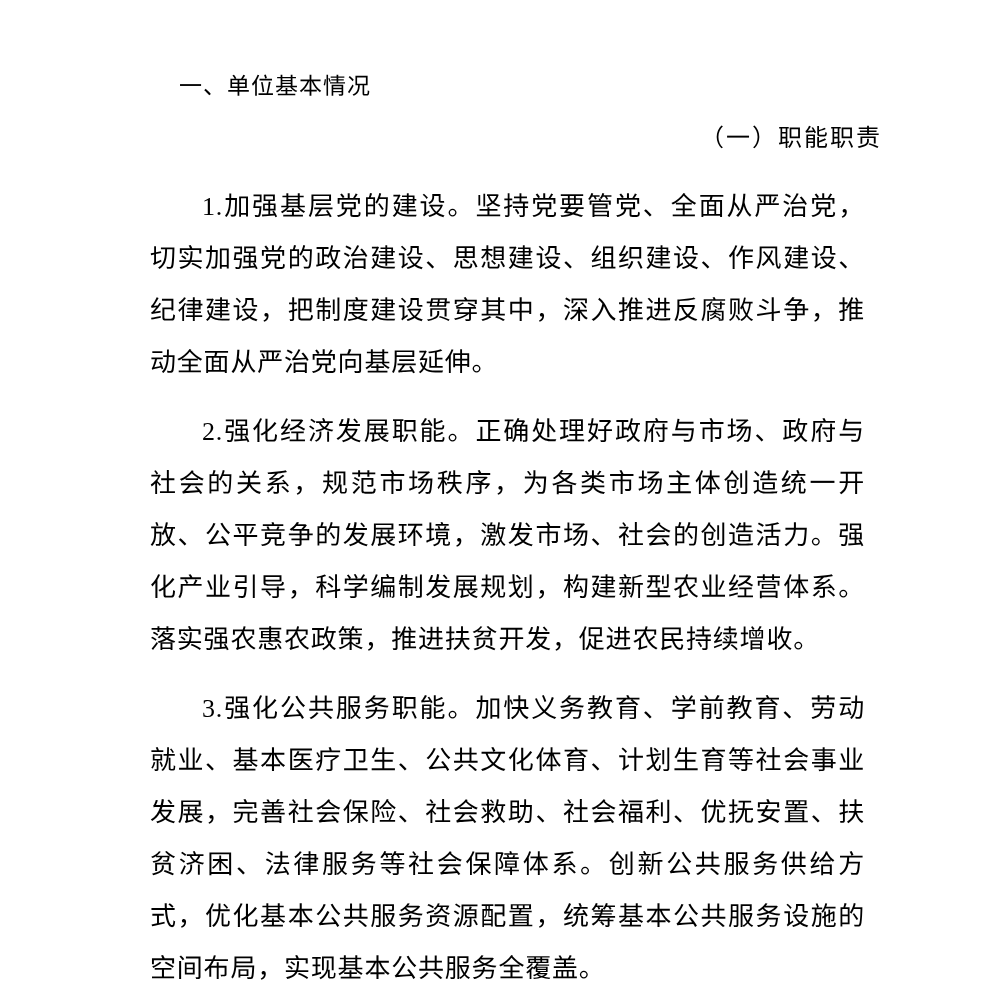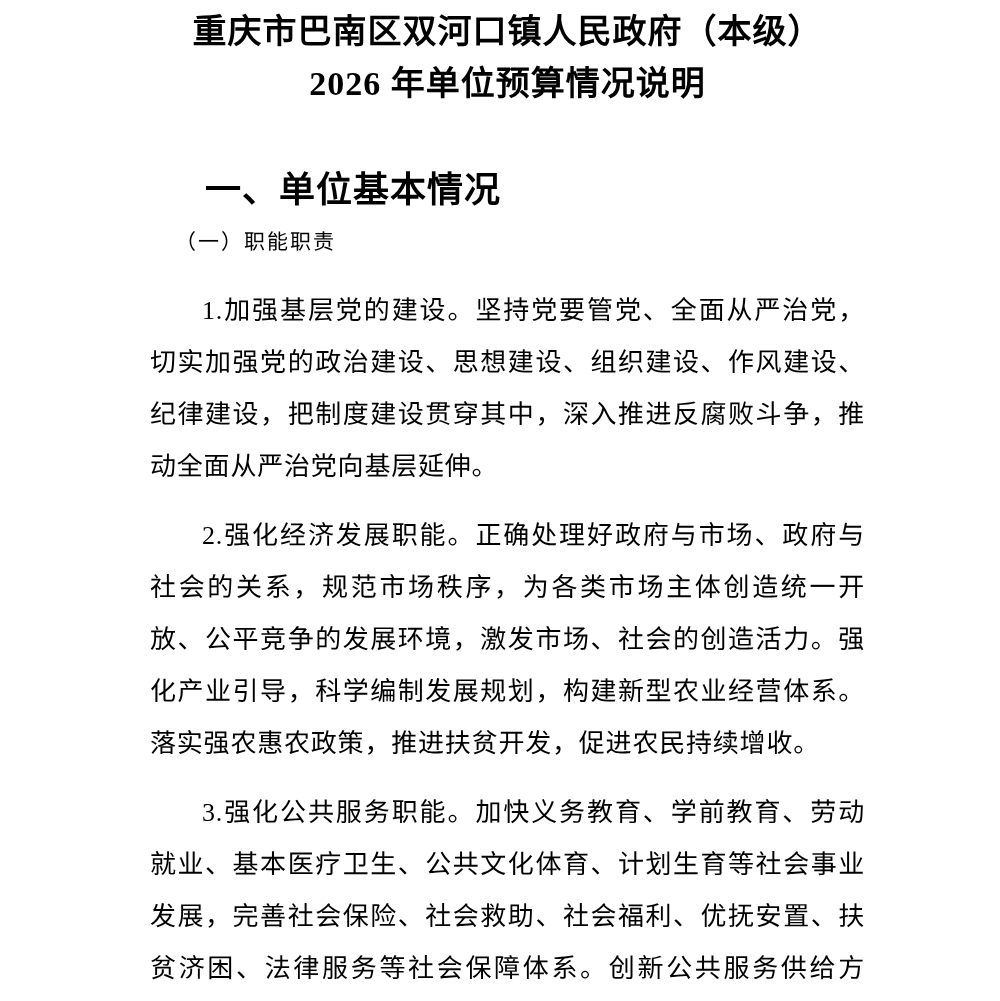--- a/index.html
+++ b/index.html
@@ -29,50 +29,47 @@
     letter-spacing: 1px;
     font-family: "Liberation Serif", "DejaVu Serif", serif;
   }
   .content {
     margin-top: 54px;
     font-size: 26px;
     line-height: 52px;
   }
   .heading1 {
     font-family: "Liberation Sans", "DejaVu Sans", sans-serif;
-    font-weight: bold;
-    font-size: 36px;
+    font-weight: normal;
+    font-size: 23px;
     text-indent: 2em;
     letter-spacing: 1px;
   }
   .heading2 {
-    font-size: 21px;
+    font-size: 24px;
     text-indent: 2em;
     letter-spacing: 2px;
     font-family: Liberation Serif, serif;
+    text-align: right;
   }
   .para {
     font-size: 26px;
     line-height: 52px;
     text-indent: 2em;
     text-align: justify;
     text-justify: inter-character;
     letter-spacing: 0.8px;
     margin: 17px;
   }
 </style>
 </head>
 <body>
 
 <div class="page">
 
-  <div class="doc-title">
-    <div>重庆市巴南区双河口镇人民政府（本级）</div>
-    <div>2026 年单位预算情况说明</div>
-  </div>
 
   <div class="content">
 
     <div class="heading1">一、单位基本情况</div>
 
     <div class="heading2">（一）职能职责</div>
 
     <p class="para">1.加强基层党的建设。坚持党要管党、全面从严治党，切实加强党的政治建设、思想建设、组织建设、作风建设、纪律建设，把制度建设贯穿其中，深入推进反腐败斗争，推动全面从严治党向基层延伸。</p>
 
     <p class="para">2.强化经济发展职能。正确处理好政府与市场、政府与社会的关系，规范市场秩序，为各类市场主体创造统一开放、公平竞争的发展环境，激发市场、社会的创造活力。强化产业引导，科学编制发展规划，构建新型农业经营体系。落实强农惠农政策，推进扶贫开发，促进农民持续增收。</p>

